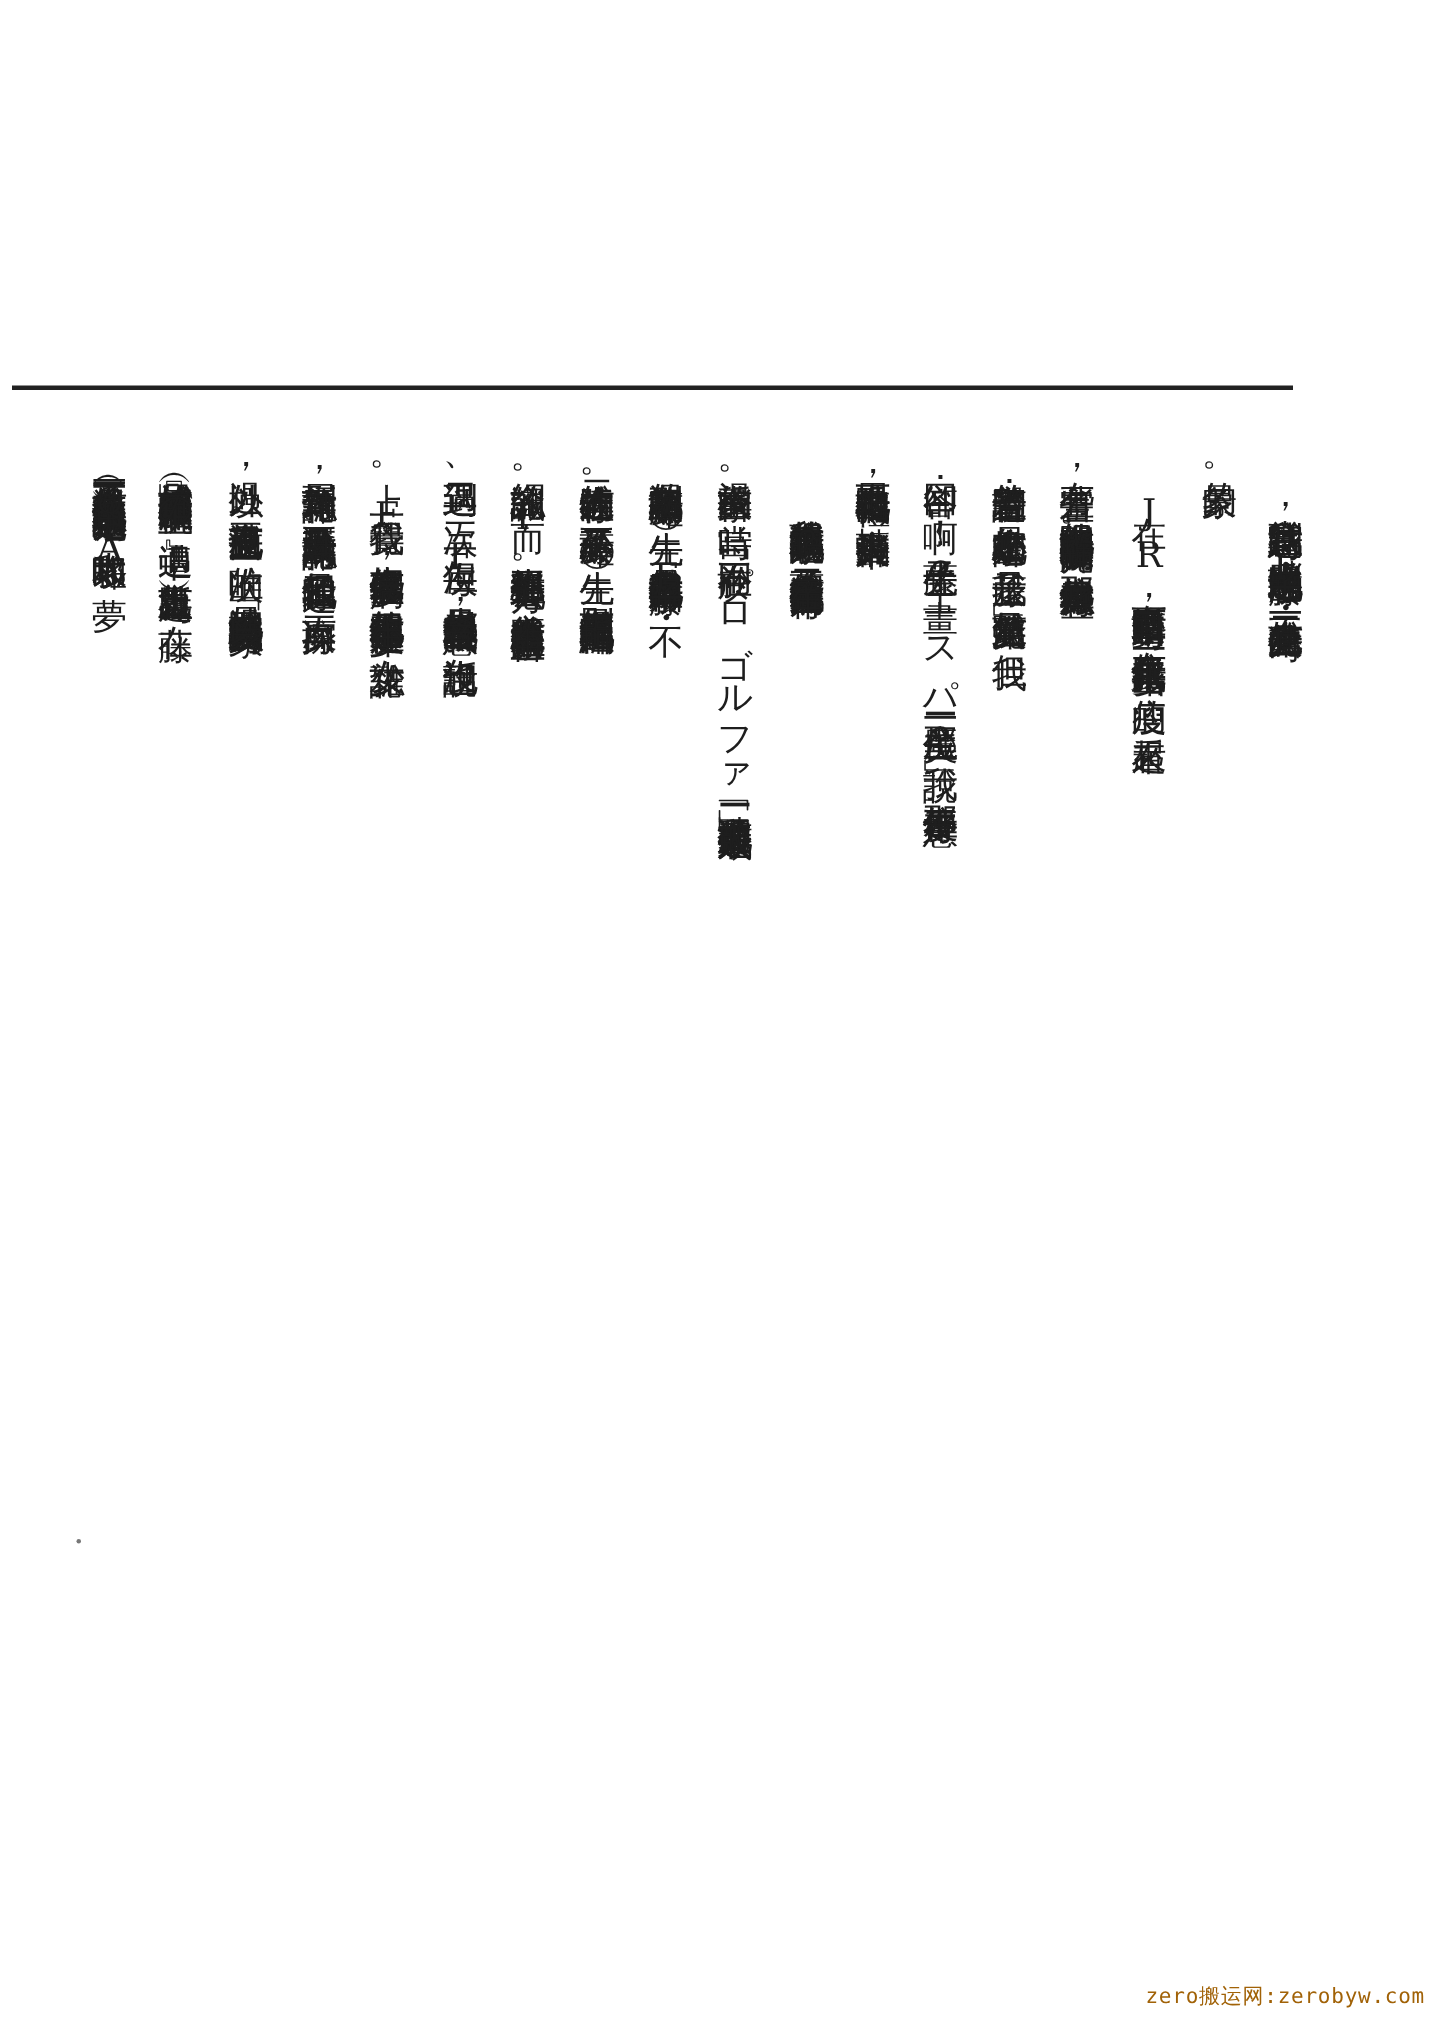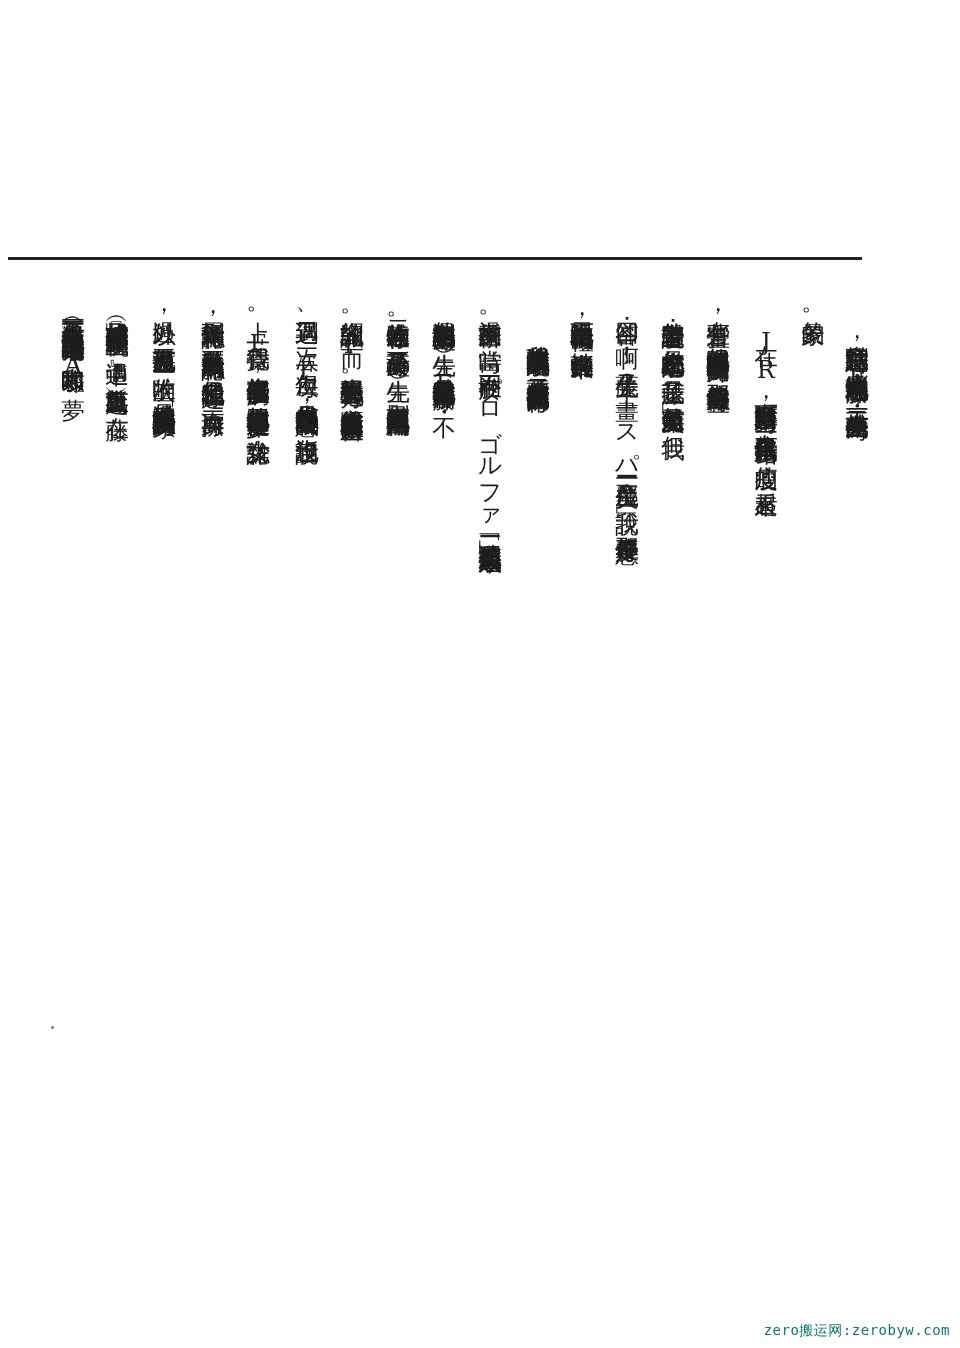--- a/index.html
+++ b/index.html
@@ -50,21 +50,21 @@
     height: 3px;
     border-radius: 50%;
     background: #777;
   }
   .watermark {
     position: absolute;
     right: 10px;
     bottom: 8px;
     font-family: "DejaVu Sans Mono", "Liberation Mono", monospace;
     font-size: 14px;
-    color: #0f766e;
+    color: #a16207;
     letter-spacing: 0.5px;
   }
 </style>
 </head>
 <body>
 
 <div class="rule"></div>
 
 <div class="page-body">
   <div class="col" style="left:842px;top:24px">當我注意到這點時，腦中也鮮明地浮現出和藤子・F・不二雄先生第一次見面時</div>

